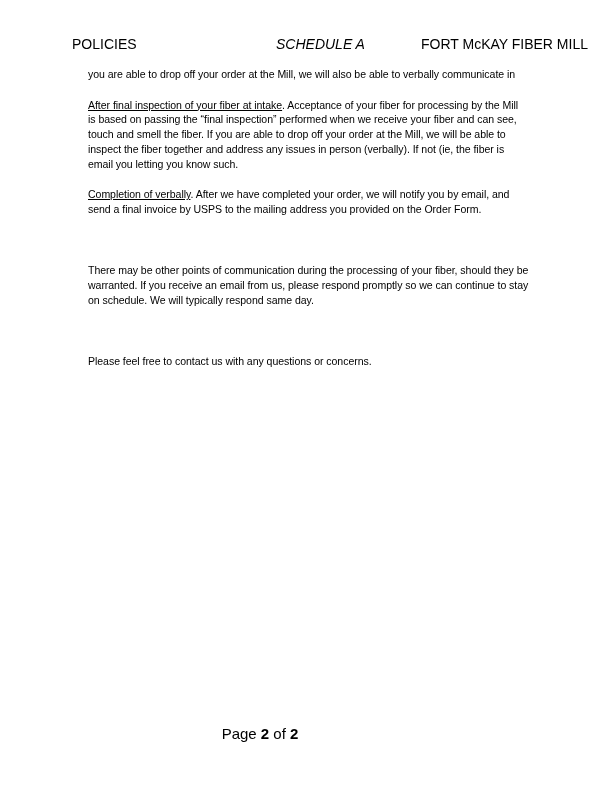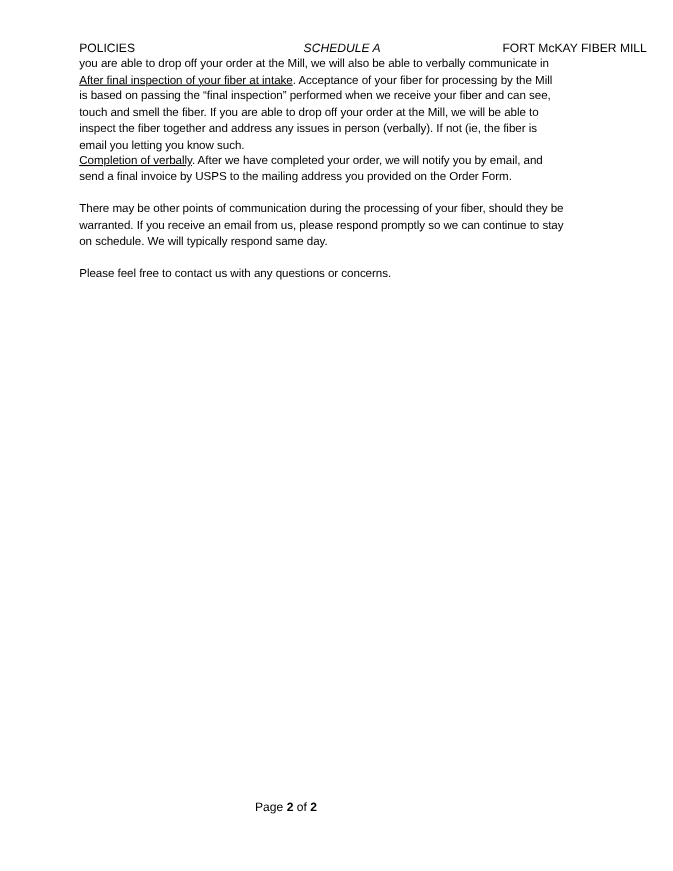--- a/index.html
+++ b/index.html
@@ -1,32 +1,32 @@
 <!DOCTYPE html>
 <html><head>
   <meta charset="utf-8">
   <style>
     html, body { margin: 0; padding: 0; background: #ffffff; }
     body { width: 612px; height: 792px; position: relative; overflow: hidden;
            font-family: "Liberation Sans", sans-serif; color: #000; }
     .page { position: absolute; left: 0; top: 0; width: 612px; height: 792px; background: #fff; }
     .header { position: absolute; top: 37px; left: 72px; width: 470px; height: 14px;
-              font-size: 11px; line-height: 14px; padding-left: 46px; }
+              font-size: 14px; line-height: 14px; padding-left: 46px; }
     .header span { position: absolute; top: 0; white-space: nowrap; }
     .h-left { left: 0; }
     .h-center { left: 204px; font-style: italic; }
     .h-right { right: 0; margin-left: 32px; }
     .body { position: absolute; top: 51px; left: 72px; width: 474px;
             font-size: 10.55px; line-height: 14.7px; letter-spacing: -0.05px; }
-    .body p { margin: 0; }
+    .body p { margin: 16px; }
     .body .gap { height: 14.7px; }
     .u { text-decoration: underline; }
     .line { white-space: nowrap; display: block; }
     .footer { position: absolute; top: 727px; left: 0; width: 520px; text-align: center;
-              font-size: 11px; line-height: 14px; }
+              font-size: 15px; line-height: 14px; }
     .footer b { font-weight: bold; }
   </style>
 </head>
 <body>
 
 <div class="page">
 
   <div class="header">
     <span class="h-left">POLICIES</span>
     <span class="h-center">SCHEDULE A</span>

